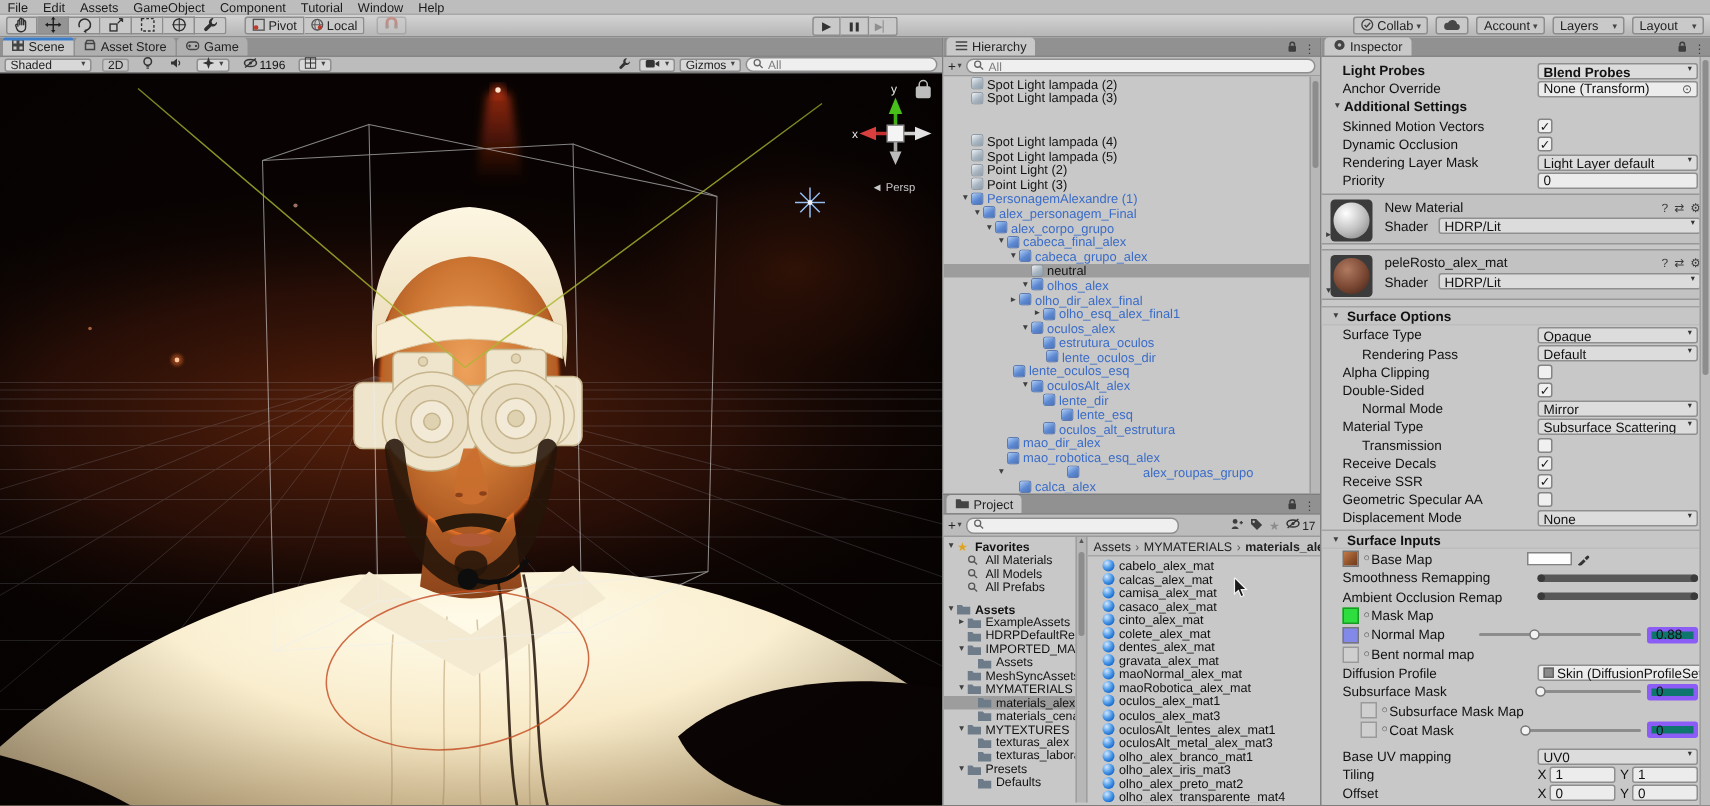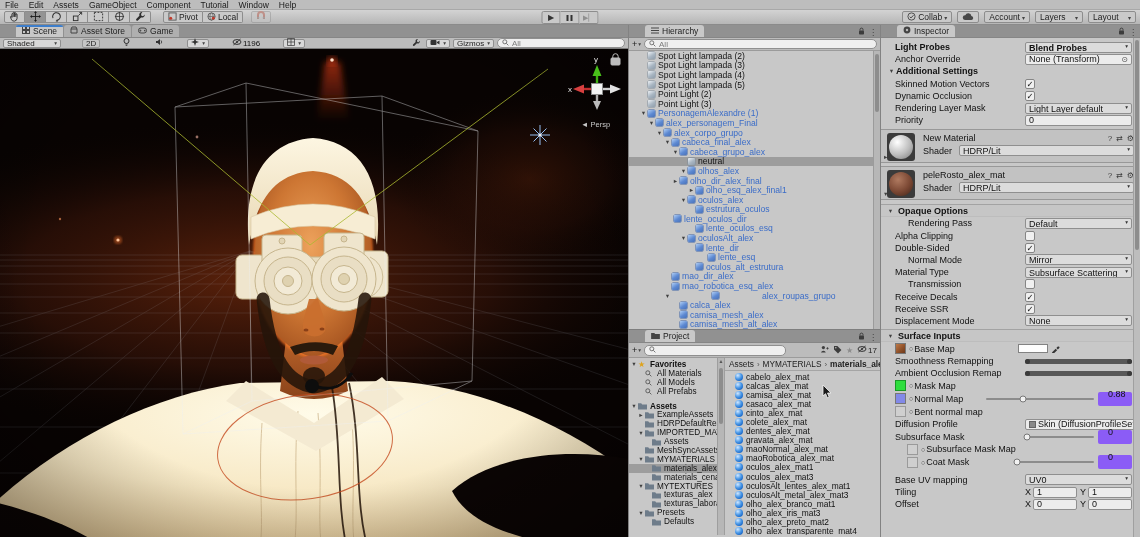--- a/index.html
+++ b/index.html
@@ -19,34 +19,34 @@
   .lblbtn .arr{font-size:6px;color:#444}
   .playgroup{position:absolute;left:50%;top:1px;transform:translateX(-50%);display:flex}
   .playbtn{width:19px;height:13px;background:#c9c9c9;border:1px solid #8d8d8d;border-left:none;display:flex;align-items:center;justify-content:center;color:#333}
   .playbtn:first-child{border-left:1px solid #8d8d8d;border-radius:2px 0 0 2px}
   .playbtn.lastp{border-radius:0 2px 2px 0;color:#8f8f8f}
   .pausebars{display:flex;gap:1.5px}
   .pausebars i{display:block;width:2px;height:6px;background:#333}
   .rightcluster{margin-left:auto;display:flex;gap:5px;align-items:center}
 
   
-  .tabbar{height:13px;background:#919191;display:flex;align-items:flex-end;padding-left:16px;position:relative;border-bottom:1px solid #868686}
+  .tabbar{height:13px;background:#919191;display:flex;align-items:flex-end;padding-left:2px;position:relative;border-bottom:1px solid #868686}
   .tab{height:12px;padding:0 6px;background:#afafaf;margin-right:1px;border-radius:3px 3px 0 0;font-size:8.5px;line-height:12px;color:#222;display:flex;gap:3px;align-items:center;position:relative}
   .tab.active{background:#c8c8c8}
   .tab.active.blue::before{content:'';position:absolute;top:0;left:0;right:0;height:2px;background:#3d7ecb;border-radius:3px 3px 0 0}
   .hdricons{position:absolute;right:3px;top:2px;display:flex;gap:4px;align-items:center;color:#3c3c3c}
   .kebab{font-size:8px;color:#3c3c3c}
   .srchrow{height:13px;background:#bcbcbc;border-bottom:1px solid #9b9b9b;display:flex;align-items:center;gap:3px;padding:0 3px}
   .plusbtn{font-size:9px;color:#222;display:flex;align-items:center;gap:1px}
   .plusbtn .arr{font-size:5.5px;color:#444}
   .srchfield{flex:1;height:10px;background:#efefef;border:1px solid #8f8f8f;border-radius:5px;display:flex;align-items:center;gap:3px;padding:0 4px;color:#7b7b7b;font-size:8px}
 
   
   #scene-panel{position:absolute;left:0;top:25px;width:628px;height:512px;background:#c8c8c8}
-  .scenetoolbar{height:11px;background:#bcbcbc;border-bottom:1px solid #7c7c7c;display:flex;align-items:center;gap:21px;padding:0 3px;font-size:8px}
+  .scenetoolbar{height:11px;background:#bcbcbc;border-bottom:1px solid #7c7c7c;display:flex;align-items:center;gap:7px;padding:0 3px;font-size:8px}
   .ddsm{background:#d8d8d8;border:1px solid #8f8f8f;border-radius:2px;height:9px;display:flex;align-items:center;gap:3px;padding:0 3px;color:#222}
   .ddsm .arr{font-size:5.5px;color:#444}
   .tgl{background:#c6c6c6;border:1px solid #979797;border-radius:2px;height:9px;display:flex;align-items:center;padding:0 3px;color:#222}
   .iconbtn{display:flex;align-items:center;justify-content:center;height:9px;padding:0 2px}
   #viewport-wrap{position:relative;width:628px;height:488px;background:#070302}
 
   
   #hierarchy-panel{position:absolute;left:628px;top:25px;width:252px;height:304px;background:#c8c8c8;border-left:1px solid #828282}
   #hierarchy-tree{position:relative;height:278px;overflow:hidden;background:#c8c8c8}
   .hrow{height:9.6px;display:flex;align-items:center;font-size:8.6px;white-space:nowrap}
@@ -118,21 +118,21 @@
   .thumb.empty{background:#cfcfcf;border-color:#9a9a9a}
   .slotdot{flex:none;font-size:7px;color:#444;margin-right:1px}
   .colorswatch{width:30px;height:9px;background:#fdfdfd;border:1px solid #828282}
   .eyedrop{margin-left:3px;display:flex;align-items:center}
   .rangebar{flex:1;height:5px;background:#585858;border-radius:3px;position:relative}
   .rangebar::before,.rangebar::after{content:'';position:absolute;top:0;width:5px;height:5px;border-radius:50%;background:#3a3a3a}
   .rangebar::before{left:0}.rangebar::after{right:0}
   .sliderwrap{flex:1;display:flex;align-items:center;gap:4px;min-width:0}
   .strack{flex:1;height:2px;background:#8c8c8c;border-radius:1px;position:relative}
   .sknob{position:absolute;top:50%;transform:translate(-50%,-50%);width:7px;height:7px;border-radius:50%;background:#f2f2f2;border:1px solid #777}
-  .sval{width:34px;flex:none;height:11px;background:#0f766e;border:7px solid #8b5cf6;border-radius:2px;display:flex;align-items:flex-end;padding:0 3px}
+  .sval{width:34px;flex:none;height:11px;background:#0f766e;border:3px solid #8b5cf6;border-radius:2px;display:flex;align-items:center;padding:0 3px}
   .axispair{flex:1;display:flex;gap:3px;min-width:0}
   .axis{flex:1;display:flex;align-items:center;gap:2px;min-width:0}
   .axis .axl{flex:none;color:#111}
   .iscroll{position:absolute;right:0;top:13px;bottom:0;width:7px;background:#bdbdbd;border-left:1px solid #a0a0a0}
   .iscroll .vthumb{top:2px;height:210px}
   .gap6{height:5px}
 
   
   #cursor{position:absolute;left:822px;top:385px;z-index:50;pointer-events:none}
 </style>
@@ -550,21 +550,21 @@
         <div class="hrow" style="padding-left: 10px;">
           <span class="tri"></span>
           <span class="cube"></span>
           <span class="lb">Spot Light lampada (2)</span>
         </div>
         <div class="hrow" style="padding-left: 10px;">
           <span class="tri"></span>
           <span class="cube"></span>
           <span class="lb">Spot Light lampada (3)</span>
         </div>
-        <div class="hrow" style="padding-left: 10px;">
+        <div class="hrow" style="padding-left: 10px; margin-top: 19px;">
           <span class="tri"></span>
           <span class="cube"></span>
           <span class="lb">Spot Light lampada (4)</span>
         </div>
         <div class="hrow" style="padding-left: 10px;">
           <span class="tri"></span>
           <span class="cube"></span>
           <span class="lb">Spot Light lampada (5)</span>
         </div>
         <div class="hrow" style="padding-left: 10px;">
@@ -625,26 +625,26 @@
         <div class="hrow" style="padding-left: 50px;">
           <span class="tri">▼</span>
           <span class="cube pf"></span>
           <span class="lb blue">oculos_alex</span>
         </div>
         <div class="hrow" style="padding-left: 58px;">
           <span class="tri"></span>
           <span class="cube pf"></span>
           <span class="lb blue">estrutura_oculos</span>
         </div>
-        <div class="hrow" style="padding-left: 36px;">
+        <div class="hrow" style="padding-left: 60px;">
           <span class="tri"></span>
           <span class="cube pf"></span>
           <span class="lb blue">lente_oculos_dir</span>
         </div>
-        <div class="hrow" style="padding-left: 58px;">
+        <div class="hrow" style="padding-left: 26px; margin-left: 12px;">
           <span class="tri"></span>
           <span class="cube pf"></span>
           <span class="lb blue">lente_oculos_esq</span>
         </div>
         <div class="hrow" style="padding-left: 50px;">
           <span class="tri">▼</span>
           <span class="cube pf"></span>
           <span class="lb blue">oculosAlt_alex</span>
         </div>
         <div class="hrow" style="padding-left: 58px;">
@@ -1111,23 +1111,32 @@
           <span class="sl">Shader</span>
           <span class="dd">
               <span class="txt">HDRP/Lit</span>
               <span class="arr">▾</span>
             </span>
         </div>
       </div>
 
       <div class="secthdr" style="margin-top:4px">
         <span class="tri">▼</span>
-        <span>Opaque Options</span>
-      </div>
-
+        <span>Surface Options</span>
+      </div>
+
+      <div class="irow">
+          <span class="ilabel">Surface Type</span>
+          <span class="ctrl">
+            <span class="dd">
+              <span class="txt">Opaque</span>
+              <span class="arr">▾</span>
+            </span>
+          </span>
+        </div>
       <div class="irow">
           <span class="ilabel ind">Rendering Pass</span>
           <span class="ctrl">
             <span class="dd">
               <span class="txt">Default</span>
               <span class="arr">▾</span>
             </span>
           </span>
         </div>
       <div class="irow">
@@ -1169,20 +1178,26 @@
       <div class="irow">
           <span class="ilabel">Receive Decals</span>
           <span class="ctrl">
             <span class="chk">✓</span>
           </span>
         </div>
       <div class="irow">
           <span class="ilabel">Receive SSR</span>
           <span class="ctrl">
             <span class="chk">✓</span>
+          </span>
+        </div>
+      <div class="irow">
+          <span class="ilabel">Geometric Specular AA</span>
+          <span class="ctrl">
+            <span class="chk"></span>
           </span>
         </div>
       <div class="irow">
           <span class="ilabel">Displacement Mode</span>
           <span class="ctrl">
             <span class="dd">
               <span class="txt">None</span>
               <span class="arr">▾</span>
             </span>
           </span>

